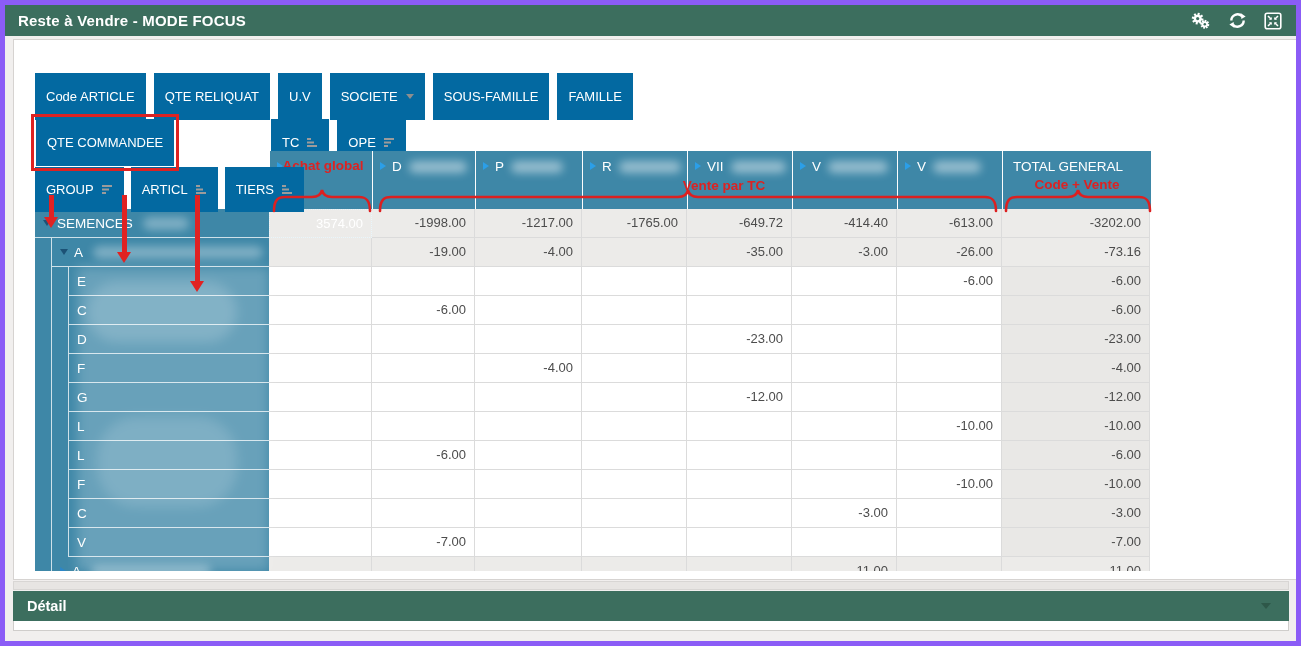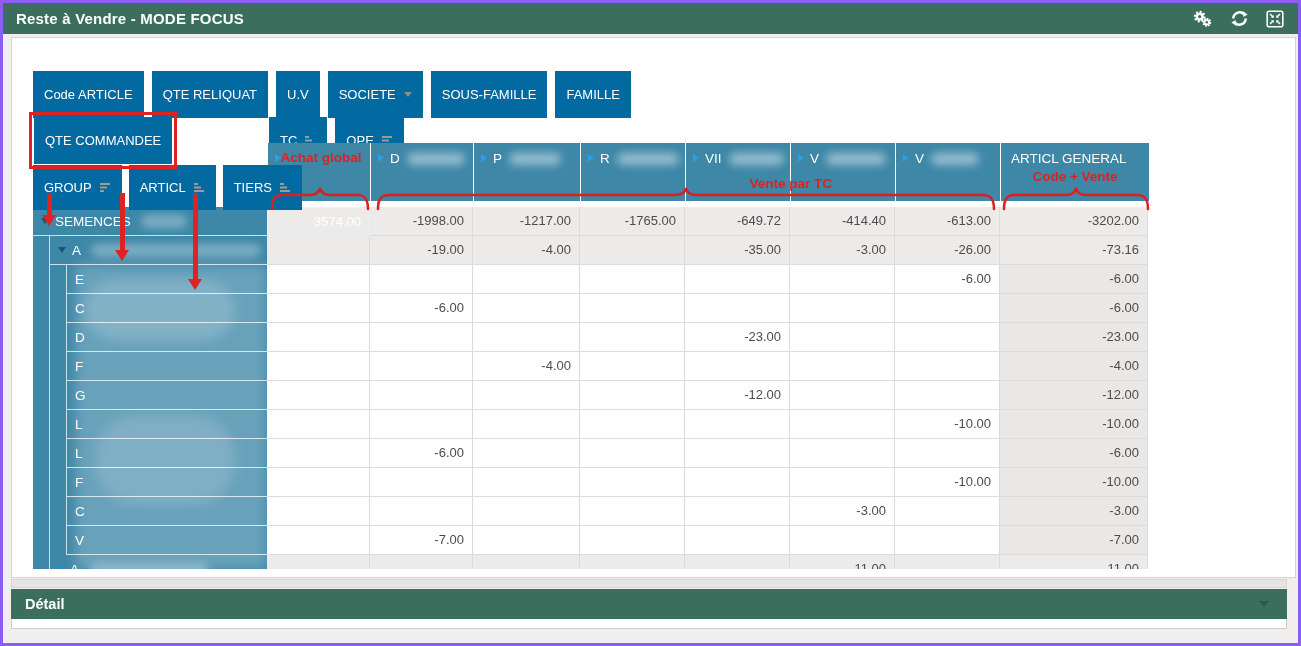--- a/index.html
+++ b/index.html
@@ -1,17 +1,17 @@
 <!DOCTYPE html>
 <html><head>
 <meta charset="utf-8">
 <style>
   html,body{margin:0;padding:0;background:#DFDDDB;}
   .stage{position:relative;width:1301px;height:646px;background:#F1EFEE;overflow:hidden;
-         font-family:"Liberation Sans",sans-serif;border:3px solid #8b5cf6;box-sizing:border-box;}
+         font-family:"Liberation Sans",sans-serif;border:5px solid #8b5cf6;box-sizing:border-box;}
   
   .titlebar{position:absolute;left:0;top:0;width:100%;height:31px;background:#3C6E5E;color:#fff;
             display:flex;align-items:center;}
   .titlebar .ttl{font-size:15px;font-weight:bold;padding-left:13px;flex:1;letter-spacing:.2px;}
   .tb-icons{display:flex;align-items:center;gap:16px;margin-right:13px;}
   .tb-icons .icon{width:20px;height:20px;display:flex;align-items:center;justify-content:center;cursor:pointer;}
   
   .panel{position:absolute;left:8px;top:34px;width:1285px;height:541px;background:#fff;
          border:1px solid #D6D3D1;box-sizing:border-box;overflow:hidden;}
   .fieldbtn{background:#0369a1;color:#fff;height:27px;display:inline-flex;align-items:center;
@@ -19,21 +19,21 @@
   .fieldbtn .flbl{pointer-events:none;}
   .fieldbtn svg{margin-left:8px;}
   .drop{width:0;height:0;border:4px solid transparent;border-top:5px solid #8E8E8E;margin-left:8px;margin-top:4px;}
   #filter-row{position:absolute;left:21px;top:33px;display:flex;}
   .red-box{position:absolute;left:17px;top:74px;border:3px solid #DD2222;padding:2px;z-index:9;text-align:center;}
   .red-box .fieldbtn{margin:0;}
   #colflds{position:absolute;left:257px;top:79px;display:flex;}
   #rowflds{position:absolute;left:21px;top:127px;display:flex;z-index:7;align-items:flex-end;}
   #rowflds .fieldbtn{height:25px;margin-right:7px;font-size:13px;}
   
-  #col-headers{position:absolute;left:256px;top:105px;height:58px;display:flex;z-index:2;}
+  #col-headers{position:absolute;left:256px;top:111px;height:58px;display:flex;z-index:2;}
   .colh{position:relative;background:#3E87A7;border-right:1px solid #FDFDFD;box-sizing:border-box;
         color:#fff;font-size:13.5px;cursor:pointer;}
   .colh:last-child{border-right:none;}
   .chead{position:absolute;left:19px;top:8px;display:flex;align-items:center;}
   .exp{position:absolute;left:7px;top:11px;width:0;height:0;border:4px solid transparent;
        border-left:6px solid #2B9FE8;border-right:0;}
   .hblob{display:inline-block;height:12px;border-radius:6px;background:rgba(255,255,255,.45);
          filter:blur(4px);margin-left:7px;}
   .red-ann{position:absolute;color:#DD2222;font-weight:bold;font-size:13.5px;text-align:center;z-index:9;}
   .ann-col1{left:8px;right:4px;top:6px;line-height:17px;}
@@ -63,21 +63,21 @@
   #blur-patch::before{content:'';position:absolute;left:10px;top:15px;width:150px;height:60px;
               background:rgba(255,255,255,.18);border-radius:30px;}
   #blur-patch::after{content:'';position:absolute;left:20px;top:150px;width:140px;height:90px;
               background:rgba(255,255,255,.15);border-radius:40px;}
   
   .ann-arrow{position:absolute;width:5px;background:#E02222;z-index:10;pointer-events:none;}
   .ann-arrow::after{content:'';position:absolute;left:-5px;bottom:-10px;
         border-left:7.5px solid transparent;border-right:7.5px solid transparent;
         border-top:11px solid #E02222;}
   #braces{position:absolute;left:0;top:149px;z-index:9;pointer-events:none;}
-  #ann-vente{position:absolute;left:600px;top:138px;width:220px;z-index:9;pointer-events:none;text-align:right;}
+  #ann-vente{position:absolute;left:600px;top:138px;width:220px;z-index:9;pointer-events:none;}
   
   .splitter{position:absolute;left:8px;top:576px;width:1276px;height:9px;background:#E7E5E3;
             border:1px solid #D8D6D4;box-sizing:border-box;}
   .detailbar{position:absolute;left:8px;top:586px;width:1276px;height:30px;background:#3C6E5E;color:#fff;
              display:flex;align-items:center;cursor:pointer;}
   .detailbar .dlbl{font-size:14.5px;font-weight:bold;padding-left:14px;flex:1;}
   .chev{width:0;height:0;border:5px solid transparent;border-bottom:0;
         border-top:6px solid #2E5849;margin-right:18px;}
   .understrip{position:absolute;left:8px;top:616px;width:1276px;height:10px;background:#fff;
               border:1px solid #CFCDCB;border-top:none;box-sizing:border-box;}
@@ -257,21 +257,21 @@
         </div>
         <div class="colh" style="width: 105px;">
           <span class="exp"></span>
           <div class="chead">
             <span class="clabel-text">V</span>
             <span class="hblob" style="width: 48px;"></span>
           </div>
         </div>
         <div class="colh" style="width: 148px;">
           <div class="chead" style="left: 10px;">
-            <span class="clabel-text">ARTICL GENERAL</span>
+            <span class="clabel-text">TOTAL GENERAL</span>
           </div>
           <div class="red-ann ann-total">Code + Vente</div>
         </div>
       </div>
     <div id="grid-rows">
         <div class="grow subtotal">
           <div class="rowh">
             <div class="rcontent">
               <span class="rarrow down"></span>
               <span class="rlabel">SEMENCES</span>

